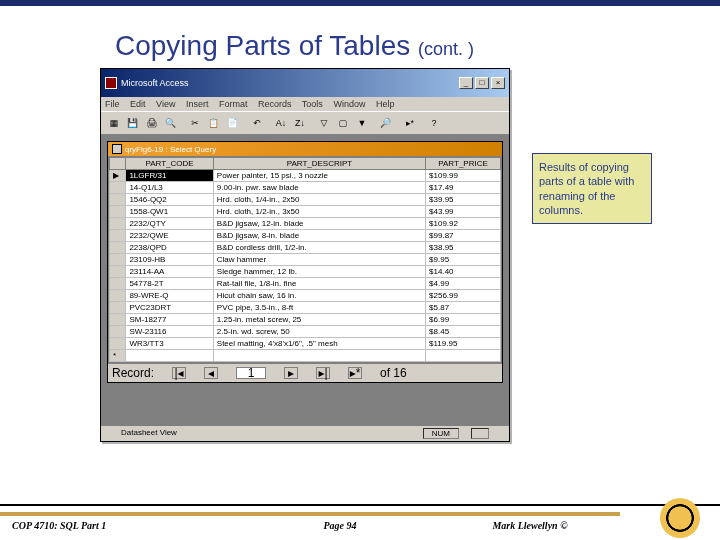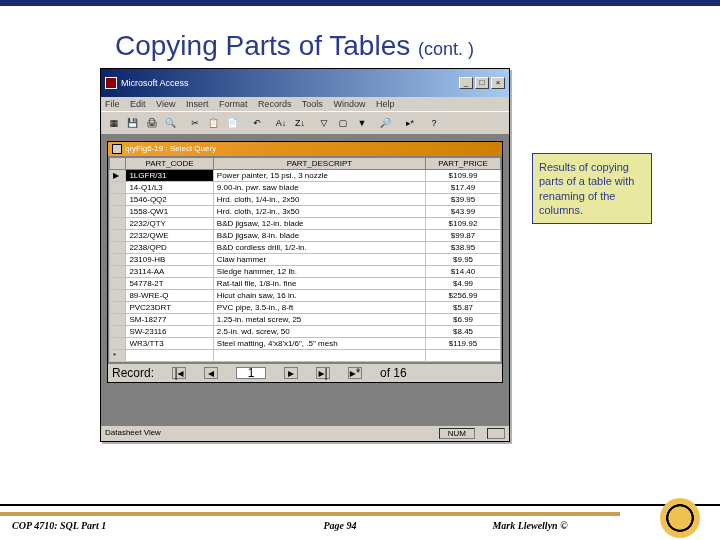--- a/index.html
+++ b/index.html
@@ -13,35 +13,35 @@
 .titlebar .icon{width:12px;height:12px;background:#8b0000;border:1px solid #fff;margin-right:4px}
 .titlebar .tspace{flex:1}
 .winbtn{width:14px;height:12px;background:#d4d0c8;border:1px solid #fff;border-right-color:#404040;border-bottom-color:#404040;margin-left:2px;font-size:8px;text-align:center;line-height:10px;color:#000}
 .menubar{padding:2px 4px;font-size:9px;color:#333}
 .menubar span{margin-right:8px}
 .toolbar{padding:2px 4px;border-top:1px solid #fff;border-bottom:1px solid #808080;display:flex;gap:1px;flex-wrap:wrap}
 .tbtn{width:18px;height:18px;background:#d4d0c8;border:1px solid #d4d0c8;font-size:9px;text-align:center;line-height:16px}
 .tsep{width:4px}
 .workspace{background:#808080;padding:6px;min-height:290px}
 .query-window{background:#d4d0c8;border:1px solid #000}
-.query-title{background:linear-gradient(90deg,#f0a030,#d08000);color:#fff;padding:2px 4px;display:flex;align-items:flex-start;height:14px;font-size:8px}
+.query-title{background:linear-gradient(90deg,#f0a030,#d08000);color:#fff;padding:2px 4px;display:flex;align-items:center;height:14px;font-size:8px}
 .query-title .qicon{width:10px;height:10px;background:#d4d0c8;border:1px solid #000;margin-right:3px}
 .grid{background:#fff;border:1px solid #808080;font-size:8px}
 .grid table{border-collapse:collapse;width:100%}
 .grid th{background:#d4d0c8;border:1px solid #808080;padding:1px 3px;font-weight:normal;text-align:center;font-size:8px}
 .grid td{border:1px solid #c0c0c0;padding:1px 3px;font-size:8px}
 .grid td:nth-child(1){background:#d4d0c8;width:12px}
 .grid td:nth-child(2){width:70px}
 .grid td:nth-child(3){width:170px}
-.grid td:nth-child(4){text-align:center;width:60px}
+.grid td:nth-child(4){text-align:left;width:60px}
 .grid tr.sel td:nth-child(2){background:#000;color:#fff}
 .recordnav{background:#d4d0c8;border-top:1px solid #808080;padding:2px 4px;font-size:12px;display:flex;align-items:center;gap:18px}
 .recordnav .navbtn{width:14px;height:12px;background:#d4d0c8;border:1px solid #808080;text-align:center;line-height:10px}
 .recordnav .recfield{width:30px;height:12px;background:#fff;border:1px solid #808080;text-align:center;line-height:10px}
-.statusbar{background:#d4d0c8;border-top:1px solid #808080;padding:2px 4px;font-size:8px;display:flex}
+.statusbar{background:#d4d0c8;border-top:1px solid #808080;padding:2px 20px;font-size:8px;display:flex}
 .statusbar .stxt{flex:1}
 .statusbar .sbox{border:1px inset #808080;padding:0 8px;margin-left:12px}
 .callout{position:absolute;left:532px;top:85px;width:120px;background:#e8e8a0;border:1px solid #2a3a8c;padding:6px;font-size:11px;color:#2a3a8c;line-height:1.3}
 .footer{position:absolute;bottom:0;left:0;right:0;height:36px;display:flex;align-items:center;border-top:2px solid #000}
 .footer .fblock{border-top:4px solid #c9a050;padding:4px 12px;font-size:10px;font-style:italic;font-family:"Times New Roman",serif;font-weight:bold}
 .footer .f1{flex:0 0 240px}
 .footer .f2{flex:0 0 200px;text-align:center}
 .footer .f3{flex:0 0 180px;text-align:center}
 .footer .logo{width:40px;height:40px;position:absolute;right:20px;bottom:2px;border-radius:50%;background:radial-gradient(circle,#f0c050 40%,#000 42%,#000 48%,#f0c050 50%)}
 </style>

